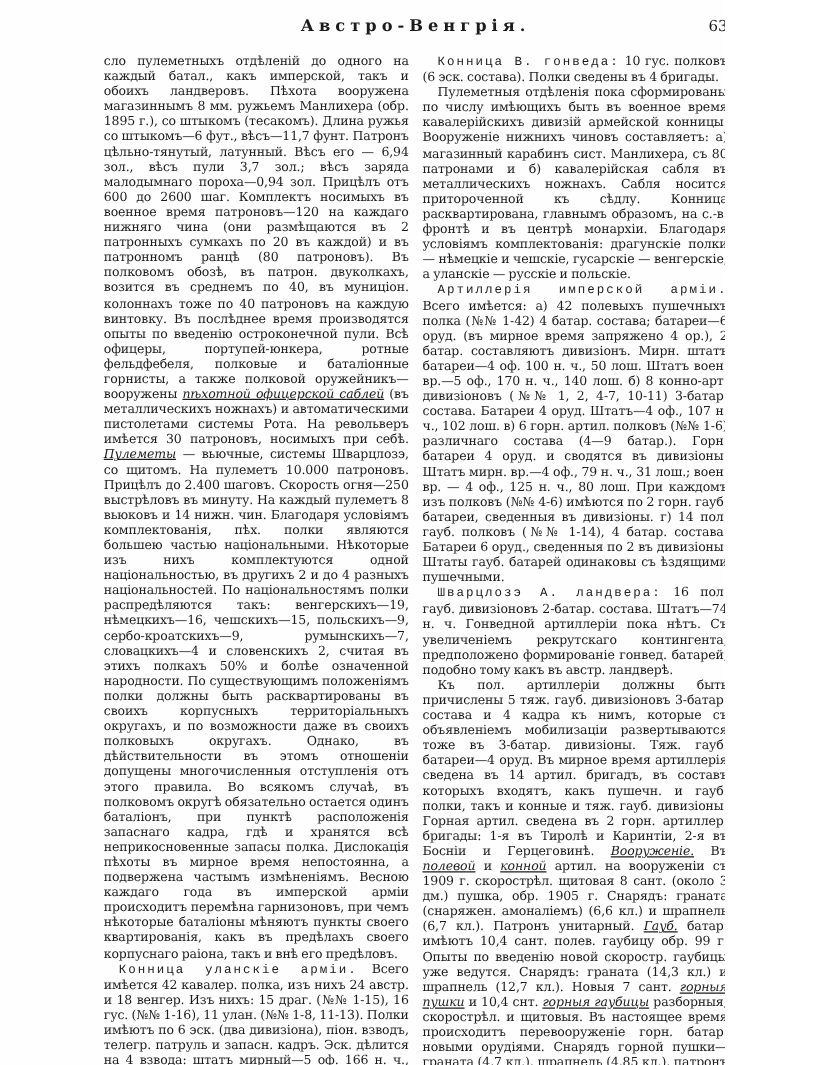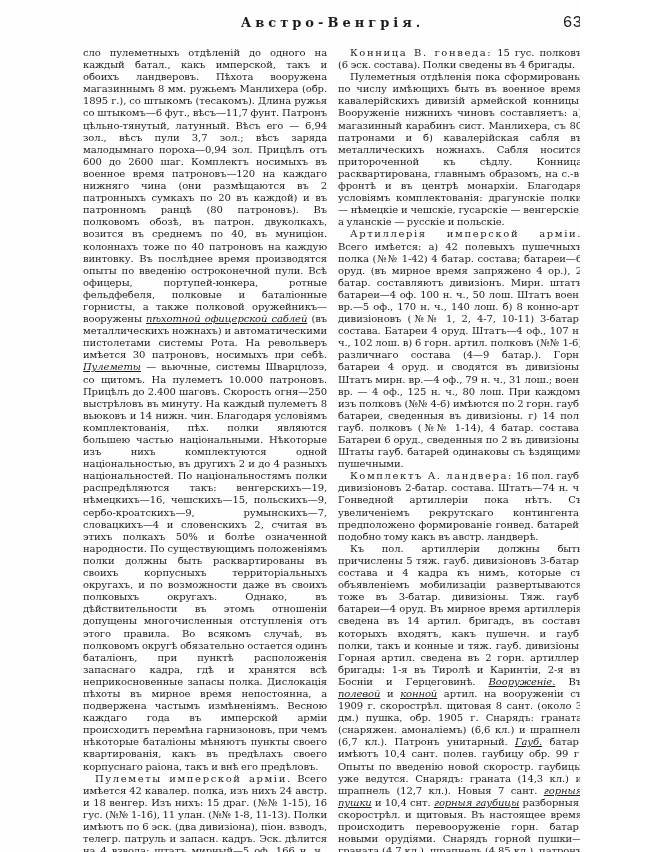--- a/index.html
+++ b/index.html
@@ -34,22 +34,21 @@
     grid-column: 2;
     font-weight: bold;
     font-size: 13px;
     letter-spacing: 4px;
     text-align: center;
     white-space: nowrap;
   }
   .page-number {
     grid-column: 3;
     justify-self: end;
-    font-size: 16px;
-    font-family: Liberation Mono, monospace;
+    font-size: 12px;
   }
   .text-body {
     display: flex;
     gap: 11px;
   }
   .col {
     width: 244px;
     font-size: 10px;
     line-height: 12.1px;
     text-align: justify;
@@ -58,42 +57,42 @@
     hyphens: auto;
   }
   .para {
     margin: 0;
     text-align: justify;
   }
   .ind {
     text-indent: 12px;
   }
   .s-i { font-style: italic; text-decoration: underline; }
-  .s-sp { letter-spacing: 0.16em; }
+  .s-sp { letter-spacing: 0.16em; font-family: Liberation Mono, monospace; }
 </style>
 </head>
 <body>
 
 <div class="page">
   <div class="page-inner">
 
     <div class="running-head">
       <span class="spacer"></span>
       <span class="page-title">Австро-Венгрія.</span>
       <span class="page-number">63</span>
     </div>
 
     <div class="text-body">
       <div class="col">
           <p class="para"><span>сло пулеметныхъ отдѣленій до одного на каждый батал., какъ имперской, такъ и обоихъ ландверовъ. Пѣхота вооружена магазиннымъ 8 мм. ружьемъ Манлихера (обр. 1895 г.), со штыкомъ (тесакомъ). Длина ружья со штыкомъ—6 фут., вѣсъ—11,7 фунт. Патронъ цѣльно-тянутый, латунный. Вѣсъ его — 6,94 зол., вѣсъ пули 3,7 зол.; вѣсъ заряда малодымнаго пороха—0,94 зол. Прицѣлъ отъ 600 до 2600 шаг. Комплектъ носимыхъ въ военное время патроновъ—120 на каждаго нижняго чина (они размѣщаются въ 2 патронныхъ сумкахъ по 20 въ каждой) и въ патронномъ ранцѣ (80 патроновъ). Въ полковомъ обозѣ, въ патрон. двуколкахъ, возится въ среднемъ по 40, въ муниціон. колоннахъ тоже по 40 патроновъ на каждую винтовку. Въ послѣднее время производятся опыты по введенію остроконечной пули. Всѣ офицеры, портупей-юнкера, ротные фельдфебеля, полковые и баталіонные горнисты, а также полковой оружейникъ—вооружены </span><span class="s-i">пѣхотной офицерской саблей</span><span> (въ металлическихъ ножнахъ) и автоматическими пистолетами системы Рота. На револьверъ имѣется 30 патроновъ, носимыхъ при себѣ. </span><span class="s-i">Пулеметы</span><span> — вьючные, системы Шварцлозэ, со щитомъ. На пулеметъ 10.000 патроновъ. Прицѣлъ до 2.400 шаговъ. Скорость огня—250 выстрѣловъ въ минуту. На каждый пулеметъ 8 вьюковъ и 14 нижн. чин. Благодаря условіямъ комплектованія, пѣх. полки являются большею частью національными. Нѣкоторые изъ нихъ комплектуются одной національностью, въ другихъ 2 и до 4 разныхъ національностей. По національностямъ полки распредѣляются такъ: венгерскихъ—19, нѣмецкихъ—16, чешскихъ—15, польскихъ—9, сербо-кроатскихъ—9, румынскихъ—7, словацкихъ—4 и словенскихъ 2, считая въ этихъ полкахъ 50% и болѣе означенной народности. По существующимъ положеніямъ полки должны быть расквартированы въ своихъ корпусныхъ территоріальныхъ округахъ, и по возможности даже въ своихъ полковыхъ округахъ. Однако, въ дѣйствительности въ этомъ отношеніи допущены многочисленныя отступленія отъ этого правила. Во всякомъ случаѣ, въ полковомъ округѣ обязательно остается одинъ баталіонъ, при пунктѣ расположенія запаснаго кадра, гдѣ и хранятся всѣ неприкосновенные запасы полка. Дислокація пѣхоты въ мирное время непостоянна, а подвержена частымъ измѣненіямъ. Весною каждаго года въ имперской арміи происходитъ перемѣна гарнизоновъ, при чемъ нѣкоторые баталіоны мѣняютъ пункты своего квартированія, какъ въ предѣлахъ своего корпуснаго раіона, такъ и внѣ его предѣловъ.</span></p>
-          <p class="para ind"><span class="s-sp">Пулеметы имперской арміи.</span><span> Всего имѣется 42 кавалер. полка, изъ нихъ 24 австр. и 18 венгер. Изъ нихъ: 15 драг. (№№ 1-15), 16 гус. (№№ 1-16), 11 улан. (№№ 1-8, 11-13). Полки имѣютъ по 6 эск. (два дивизіона), піон. взводъ, телегр. патруль и запасн. кадръ. Эск. дѣлится на 4 взвода: штатъ мирный—5 оф. 166 н. ч., 140 лош., </span></p>
+          <p class="para ind"><span class="s-sp">Конница уланскіе арміи.</span><span> Всего имѣется 42 кавалер. полка, изъ нихъ 24 австр. и 18 венгер. Изъ нихъ: 15 драг. (№№ 1-15), 16 гус. (№№ 1-16), 11 улан. (№№ 1-8, 11-13). Полки имѣютъ по 6 эск. (два дивизіона), піон. взводъ, телегр. патруль и запасн. кадръ. Эск. дѣлится на 4 взвода: штатъ мирный—5 оф. 166 н. ч., 140 лош., </span></p>
         </div>
       <div class="col">
-          <p class="para ind"><span class="s-sp">Конница В. гонведа:</span><span> 15 гус. полковъ (6 эск. состава). Полки сведены въ 4 бригады.</span></p>
+          <p class="para ind"><span class="s-sp">Конница В. гонведа:</span><span> 10 гус. полковъ (6 эск. состава). Полки сведены въ 4 бригады.</span></p>
           <p class="para ind"><span>Пулеметныя отдѣленія пока сформированы по числу имѣющихъ быть въ военное время кавалерійскихъ дивизій армейской конницы. Вооруженіе нижнихъ чиновъ составляетъ: а) магазинный карабинъ сист. Манлихера, съ 80 патронами и б) кавалерійская сабля въ металлическихъ ножнахъ. Сабля носится приторoченной къ сѣдлу. Конница расквартирована, главнымъ образомъ, на с.-в. фронтѣ и въ центрѣ монархіи. Благодаря условіямъ комплектованія: драгунскіе полки — нѣмецкіе и чешскіе, гусарскіе — венгерскіе, а уланскіе — русскіе и польскіе.</span></p>
           <p class="para ind"><span class="s-sp">Артиллерія имперской арміи.</span><span> Всего имѣется: а) 42 полевыхъ пушечныхъ полка (№№ 1-42) 4 батар. состава; батареи—6 оруд. (въ мирное время запряжено 4 ор.), 2 батар. составляютъ дивизіонъ. Мирн. штатъ батареи—4 оф. 100 н. ч., 50 лош. Штатъ воен. вр.—5 оф., 170 н. ч., 140 лош. б) 8 конно-арт. дивизіоновъ (№№ 1, 2, 4-7, 10-11) 3-батар. состава. Батареи 4 оруд. Штатъ—4 оф., 107 н. ч., 102 лош. в) 6 горн. артил. полковъ (№№ 1-6) различнаго состава (4—9 батар.). Горн. батареи 4 оруд. и сводятся въ дивизіоны. Штатъ мирн. вр.—4 оф., 79 н. ч., 31 лош.; воен. вр. — 4 оф., 125 н. ч., 80 лош. При каждомъ изъ полковъ (№№ 4-6) имѣются по 2 горн. гауб. батареи, сведенныя въ дивизіоны. г) 14 пол. гауб. полковъ (№№ 1-14), 4 батар. состава. Батареи 6 оруд., сведенныя по 2 въ дивизіоны. Штаты гауб. батарей одинаковы съ ѣздящими пушечными.</span></p>
-          <p class="para ind"><span class="s-sp">Комплектъ А. ландвера:</span><span> 16 пол. гауб. дивизіоновъ 2-батар. состава. Штатъ—74 н. ч. Гонведной артиллеріи пока нѣтъ. Съ увеличеніемъ рекрутскаго контингента, предположено формированіе гонвед. батарей, подобно тому какъ въ австр. ландверѣ.</span></p>
+          <p class="para ind"><span class="s-sp">Шварцлозэ А. ландвера:</span><span> 16 пол. гауб. дивизіоновъ 2-батар. состава. Штатъ—74 н. ч. Гонведной артиллеріи пока нѣтъ. Съ увеличеніемъ рекрутскаго контингента, предположено формированіе гонвед. батарей, подобно тому какъ въ австр. ландверѣ.</span></p>
           <p class="para ind"><span>Къ пол. артиллеріи должны быть причислены 5 тяж. гауб. дивизіоновъ 3-батар. состава и 4 кадра къ нимъ, которые съ объявленіемъ мобилизаціи развертываются тоже въ 3-батар. дивизіоны. Тяж. гауб. батареи—4 оруд. Въ мирное время артиллерія сведена въ 14 артил. бригадъ, въ составъ которыхъ входятъ, какъ пушечн. и гауб. полки, такъ и конные и тяж. гауб. дивизіоны. Горная артил. сведена въ 2 горн. артиллер. бригады: 1-я въ Тиролѣ и Каринтіи, 2-я въ Босніи и Герцеговинѣ. </span><span class="s-i">Вооруженіе.</span><span> Въ </span><span class="s-i">полевой</span><span> и </span><span class="s-i">конной</span><span> артил. на вооруженіи съ 1909 г. скорострѣл. щитовая 8 сант. (около 3 дм.) пушка, обр. 1905 г. Снарядъ: граната (снаряжен. амоналіемъ) (6,6 кл.) и шрапнель (6,7 кл.). Патронъ унитарный. </span><span class="s-i">Гауб.</span><span> батар. имѣютъ 10,4 сант. полев. гаубицу обр. 99 г. Опыты по введенію новой скоростр. гаубицы уже ведутся. Снарядъ: граната (14,3 кл.) и шрапнель (12,7 кл.). Новыя 7 сант. </span><span class="s-i">горныя пушки</span><span> и 10,4 снт. </span><span class="s-i">горныя гаубицы</span><span> разборныя, скорострѣл. и щитовыя. Въ настоящее время происходитъ перевооруженіе горн. батар. новыми орудіями. Снарядъ горной пушки—граната (4,7 кл.), шрапнель (4,85 кл.), патронъ унитарный; горн. гаубицы: граната (14,6 кл.) и шрапнель (12,7 кл.). Тяж. гауб. батареи имѣютъ 15 сант. гаубицу. Снарядъ: граната (1 п. 30 ф.) и шрапнель (2 п. 8 ф.). Каждый муниц. кадръ пушечнаго или гауб. полка формируетъ </span></p>
         </div>
     </div>
 
   </div>
 </div>
 
 </body></html>

